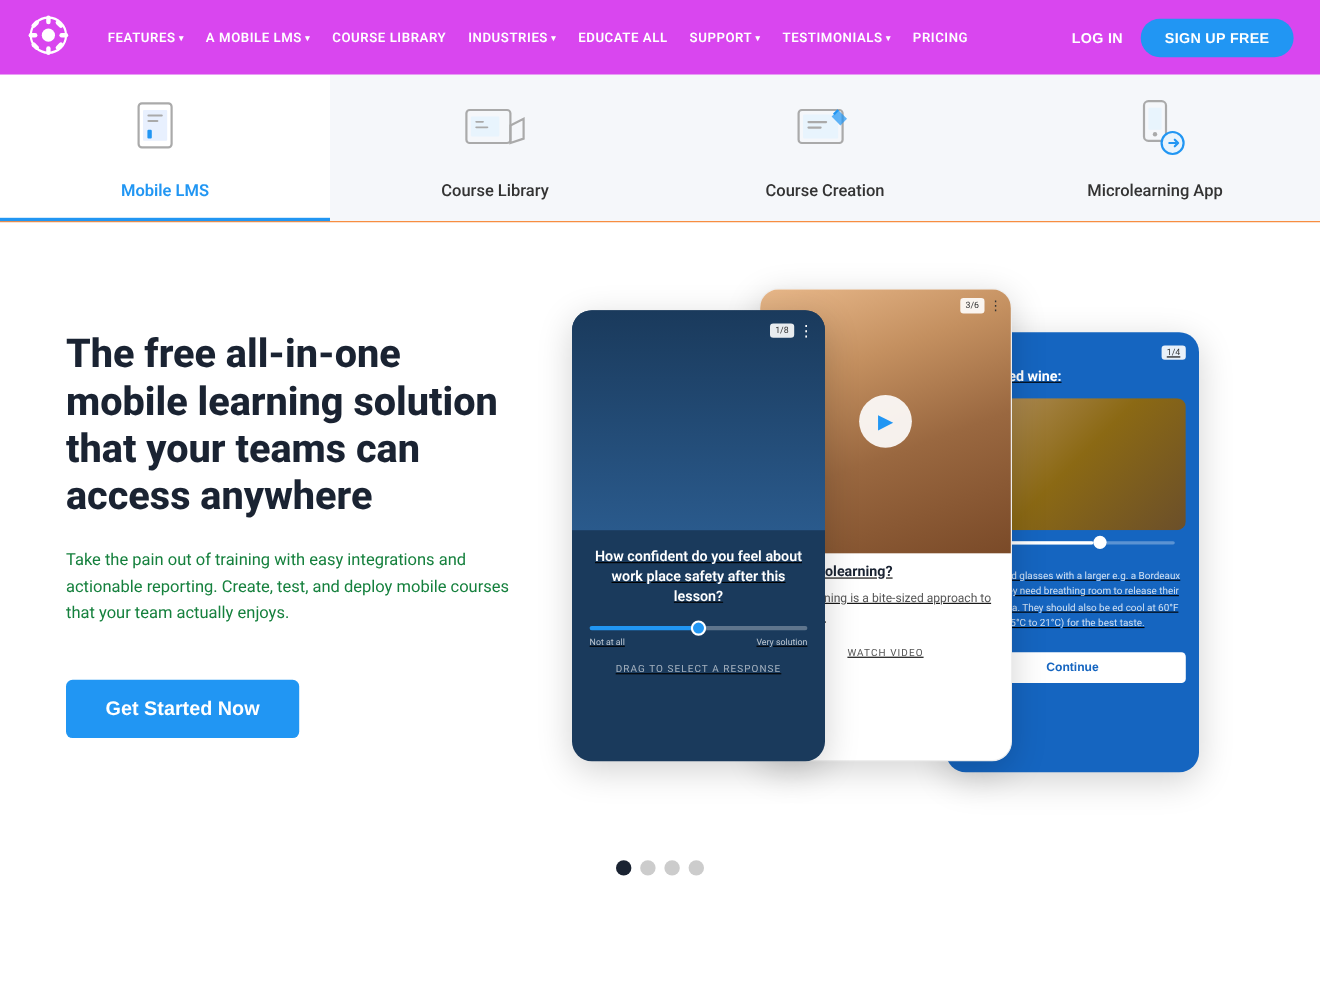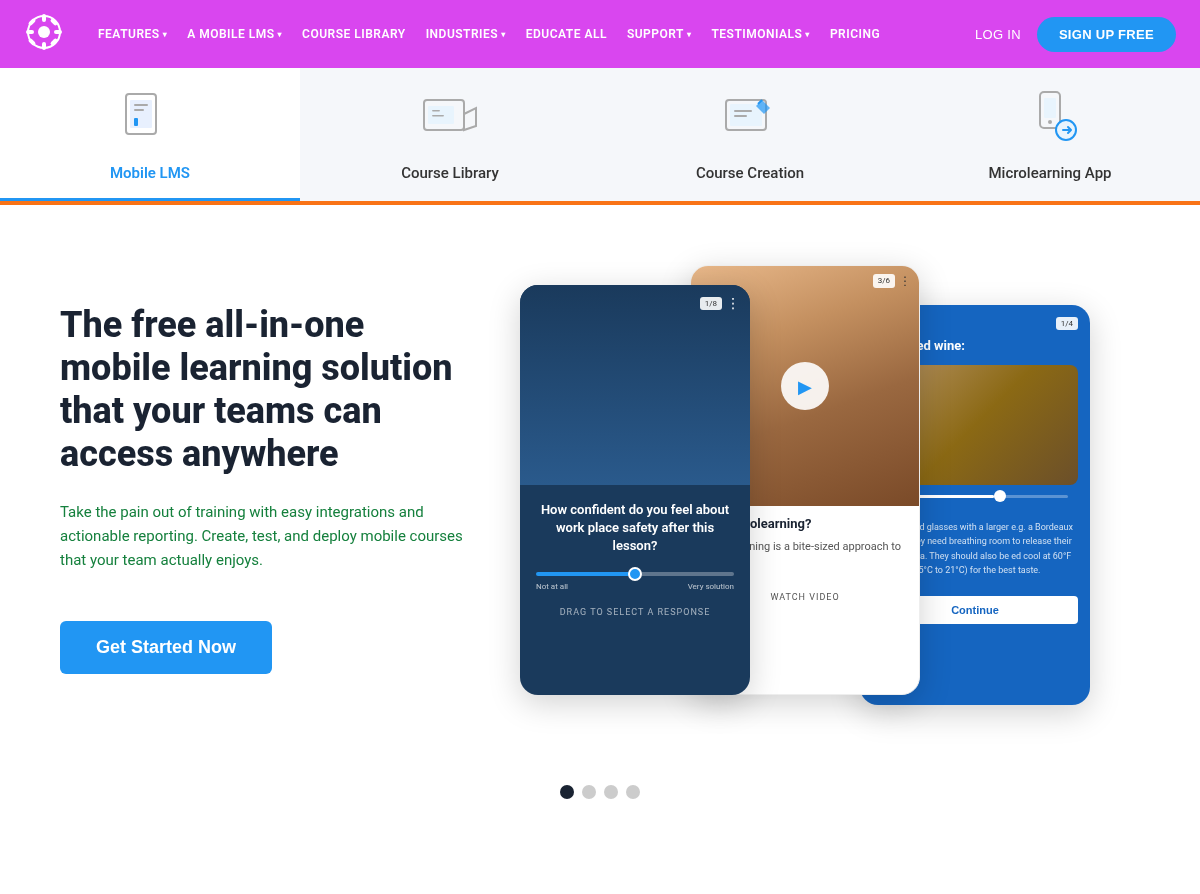--- a/index.html
+++ b/index.html
@@ -42,21 +42,21 @@
     .nav-link .chevron { font-size: 8px; }
     .nav-actions {
       display: flex;
       align-items: center;
       gap: 16px;
       margin-left: auto;
     }
     .btn-login {
       color: #fff;
       font-size: 13px;
-      font-weight: 400;
+      font-weight: 700;
       background: none;
       border: none;
       cursor: pointer;
       letter-spacing: 0.3px;
     }
     .btn-signup {
       background: #2196f3;
       color: #fff;
       border: none;
       border-radius: 24px;
@@ -65,21 +65,21 @@
       font-weight: 700;
       cursor: pointer;
       letter-spacing: 0.3px;
       white-space: nowrap;
     }
 
     
     .feature-tabs {
       display: flex;
       background: #f5f7fa;
-      border-bottom: 4px solid #f97316;
+      border-bottom: 1px solid #f97316;
     }
     .feature-tab {
       flex: 1;
       display: flex;
       flex-direction: column;
       align-items: center;
       padding: 20px 10px 16px;
       cursor: pointer;
       border-bottom: 3px solid transparent;
       background: #f5f7fa;
@@ -156,20 +156,21 @@
       flex: 1;
       position: relative;
       height: 460px;
       min-width: 0;
     }
     .phone-card {
       position: absolute;
       border-radius: 18px;
       overflow: hidden;
       box-shadow: 0 8px 32px rgba(0,0,0,0.18);
+      text-decoration: underline;
     }
     .phone-card-1 {
       left: 0;
       top: 20px;
       width: 230px;
       height: 410px;
       z-index: 3;
       background: #1a3a5c;
     }
     .phone-card-2 {

